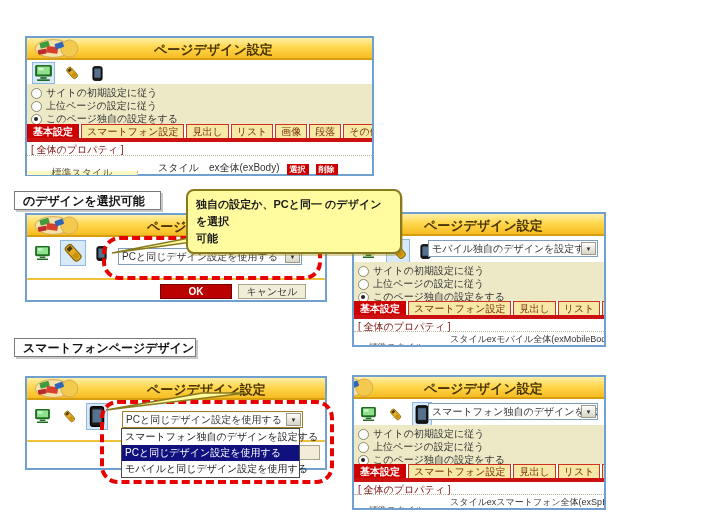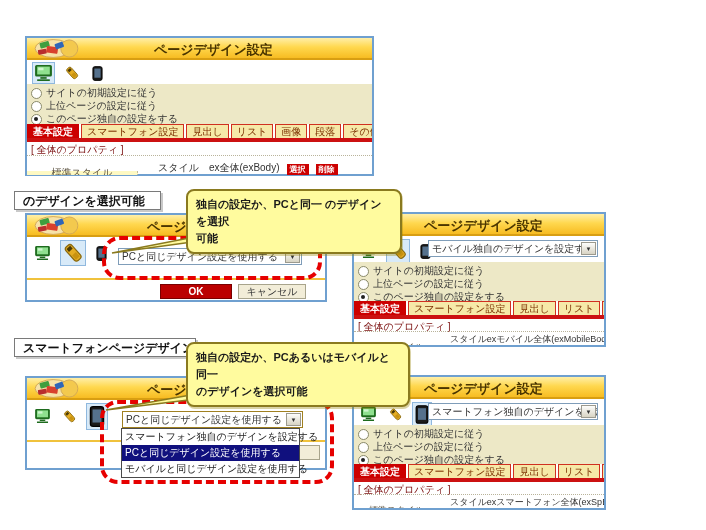--- a/index.html
+++ b/index.html
@@ -374,18 +374,14 @@
 
   <svg class="tails" width="706" height="530">
     <polygon points="215,233 258,233 112,253" fill="#FFFB9E" stroke="#8A7A1F" stroke-width="1.5"></polygon>
     <polygon points="202,393 246,393 106,410" fill="#FFFB9E" stroke="#8A7A1F" stroke-width="1.5"></polygon>
   </svg>
 
   <div class="callout" style="left:186px;top:189px;width:196px">
     <div>独自の設定か、PCと同一 のデザインを選択</div>
     <div>可能</div>
   </div>
-  <div class="callout" style="left:186px;top:342px;width:204px">
-    <div>独自の設定か、PCあるいはモバイルと同一</div>
-    <div>のデザインを選択可能</div>
-  </div>
 
 </div>
 
 </body></html>

